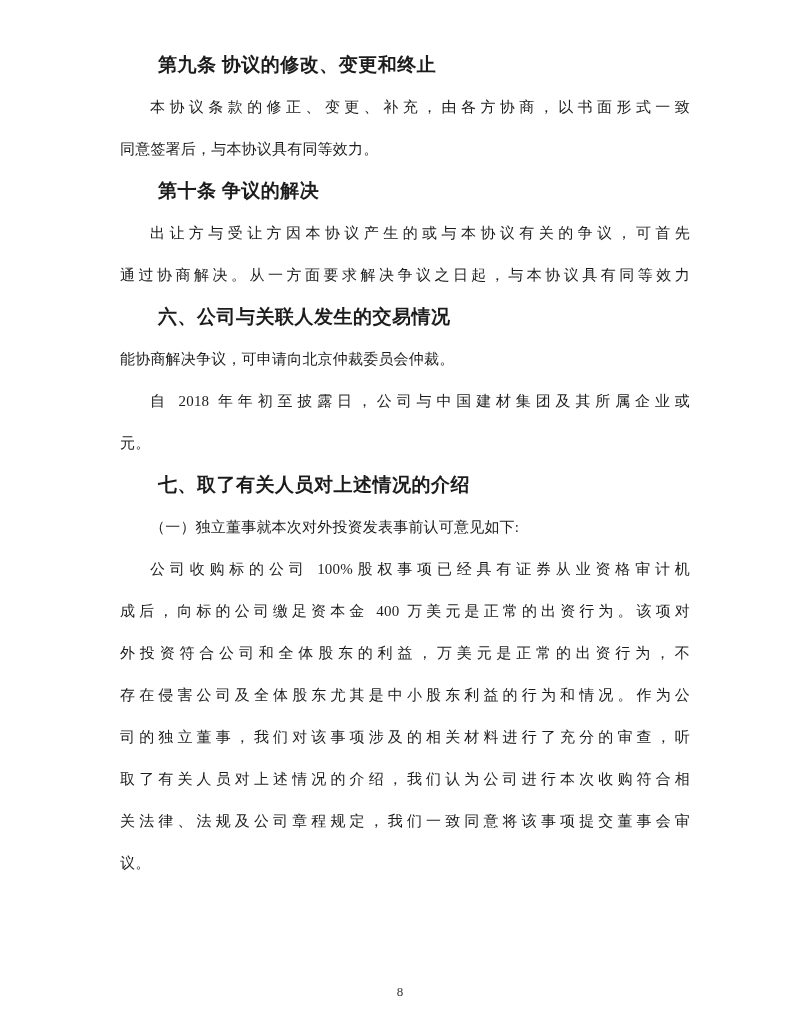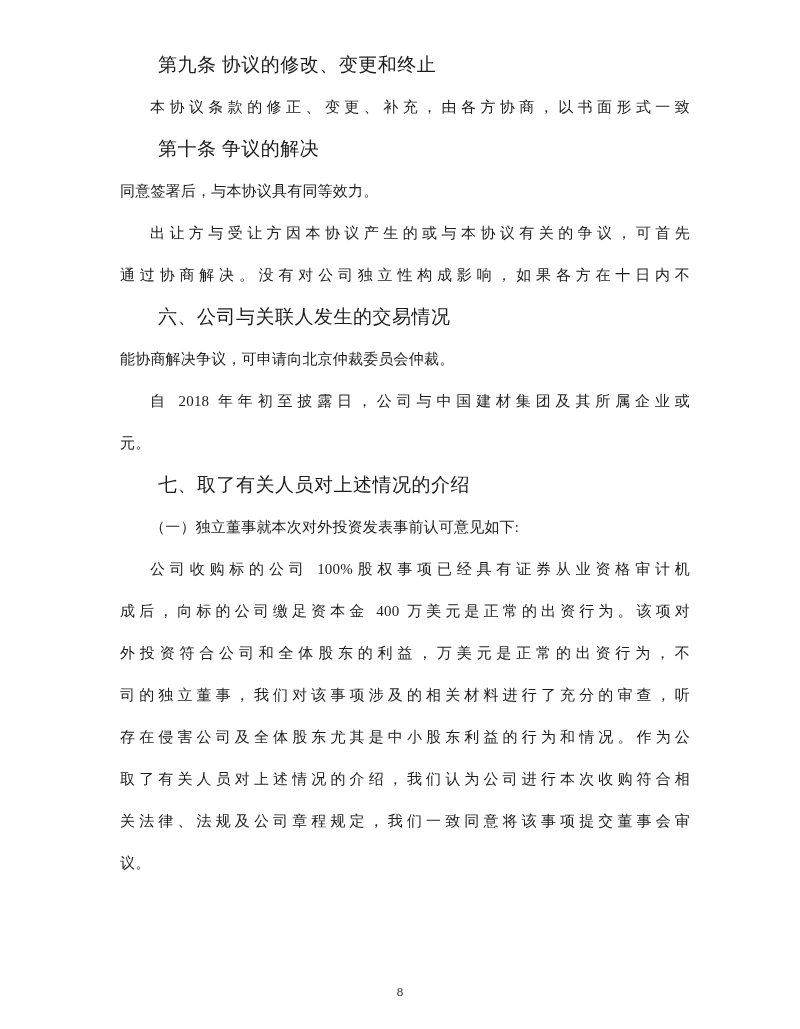--- a/index.html
+++ b/index.html
@@ -25,54 +25,54 @@
     letter-spacing:0.2px;
   }
   .just{
     white-space:normal;
     text-align:justify;
     text-align-last:justify;
     -moz-text-align-last:justify;
   }
   .ind{ text-indent:2em; }
   .h{
-    font-weight:normal;
+    font-weight:bold;
     letter-spacing:0.5px;
     font-size:19px;
   }
   .pagenum{
     position:absolute;
     top:982px;
     left:0;
     width:800px;
     text-align:center;
     font-size:13px;
     line-height:20px;
     color:#333;
   }
 </style>
 </head>
 <body>
 
 <div class="doc">
   <div class="line h ind">第九条 协议的修改、变更和终止</div>
   <div class="line ind just">本协议条款的修正、变更、补充，由各方协商，以书面形式一致</div>
+  <div class="line">同意签署后，与本协议具有同等效力。</div>
   <div class="line h ind">第十条 争议的解决</div>
-  <div class="line">同意签署后，与本协议具有同等效力。</div>
   <div class="line ind just">出让方与受让方因本协议产生的或与本协议有关的争议，可首先</div>
-  <div class="line just">通过协商解决。没有对公司独立性构成影响，如果各方在十日内不</div>
+  <div class="line just">通过协商解决。从一方面要求解决争议之日起，与本协议具有同等效力</div>
   <div class="line h ind">六、公司与关联人发生的交易情况</div>
   <div class="line">能协商解决争议，可申请向北京仲裁委员会仲裁。</div>
   <div class="line ind just">自 2018 年年初至披露日，公司与中国建材集团及其所属企业或</div>
   <div class="line">元。</div>
   <div class="line h ind">七、取了有关人员对上述情况的介绍</div>
   <div class="line ind">（一）独立董事就本次对外投资发表事前认可意见如下:</div>
   <div class="line ind just">公司收购标的公司 100%股权事项已经具有证券从业资格审计机</div>
   <div class="line just">成后，向标的公司缴足资本金 400 万美元是正常的出资行为。该项对</div>
   <div class="line just">外投资符合公司和全体股东的利益，万美元是正常的出资行为，不</div>
+  <div class="line just">存在侵害公司及全体股东尤其是中小股东利益的行为和情况。作为公</div>
   <div class="line just">司的独立董事，我们对该事项涉及的相关材料进行了充分的审查，听</div>
-  <div class="line just">存在侵害公司及全体股东尤其是中小股东利益的行为和情况。作为公</div>
   <div class="line just">取了有关人员对上述情况的介绍，我们认为公司进行本次收购符合相</div>
   <div class="line just">关法律、法规及公司章程规定，我们一致同意将该事项提交董事会审</div>
   <div class="line">议。</div>
 </div>
 
 <div class="pagenum">8</div>
 
 </body></html>

